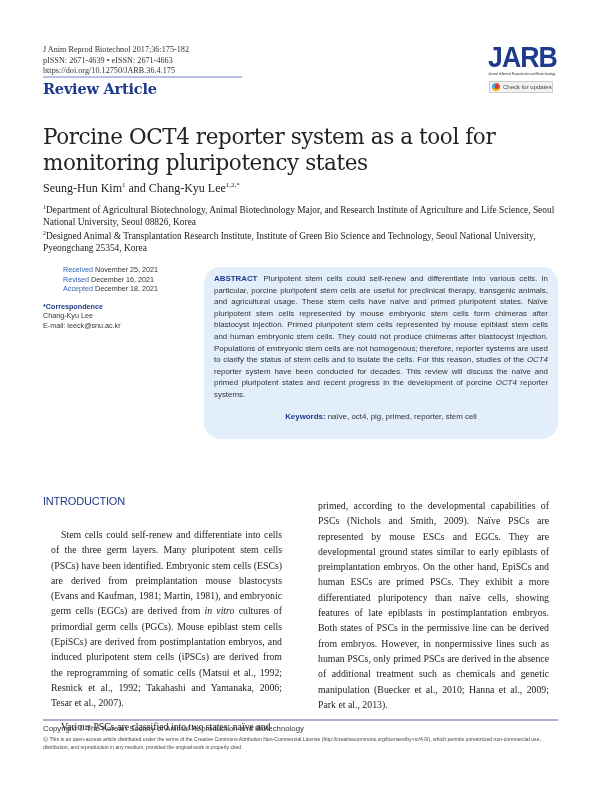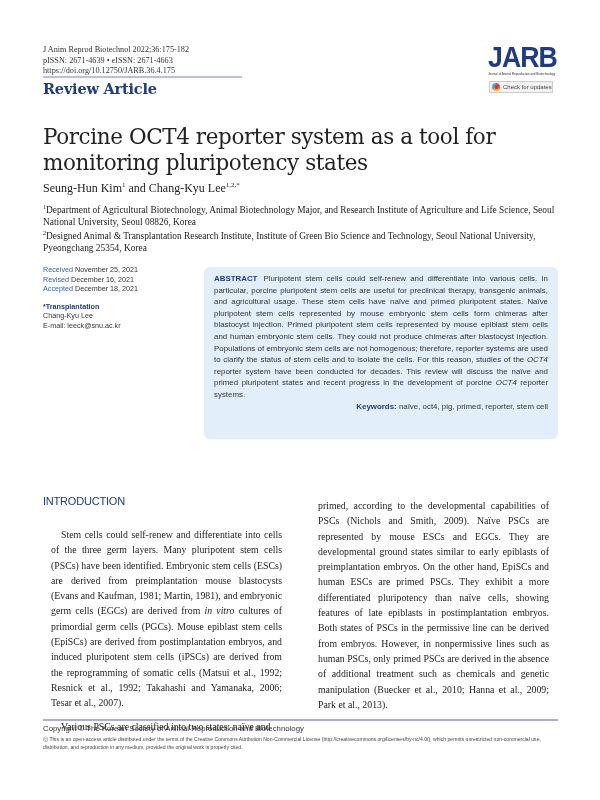--- a/index.html
+++ b/index.html
@@ -13,42 +13,42 @@
   .logo-sub { font-family:"Liberation Sans", sans-serif; font-size:3px; color:#333; white-space:nowrap; margin-top:1px; }
   .check { left:489px; top:81px; width:64px; height:12px; border:1px solid #ccc; background:#f2f2f2; display:flex; align-items:center; gap:3px; font-family:"Liberation Sans", sans-serif; font-size:6px; color:#444; box-sizing:border-box; padding-left:2px; }
   .check-icon { width:8px; height:8px; border-radius:50%; background:conic-gradient(#e94b3c 0 33%, #f4b400 0 66%, #4aa3df 0); position:relative; }
   .check-icon::after { content:""; position:absolute; left:2.5px; top:1.5px; width:3px; height:4px; background:#d33; }
   .title { left:43px; top:124px; width:540px; font-family:"DejaVu Serif", serif; font-size:21.5px; line-height:26px; color:#222; letter-spacing:-0.4px; }
   .authors { left:43px; top:181px; font-family:"Liberation Serif", serif; font-size:12px; color:#222; }
   .authors sup { font-size:7px; }
   .affil { left:43px; top:202px; width:520px; font-family:"Liberation Serif", serif; font-size:9.4px; line-height:11.5px; color:#222; }
   .affil sup { font-size:6px; }
   .side { left:43px; top:265px; width:160px; font-family:"Liberation Sans", sans-serif; font-size:7.2px; line-height:9.5px; color:#333; }
-  .side .lbl { color:#2f62b8; }
+  .side .lbl { color:#2f62b8;margin-left:20px; }
   .side .hd { color:#1e3a8a; font-weight:bold; }
   .side .blk { margin-bottom:8px; }
-  .abstract { left:204px; top:267px; width:354px; height:172px; background:#e3eefb; border-radius:6px; box-sizing:border-box; padding:6px 10px 14px 10px; font-family:"Liberation Sans", sans-serif; font-size:7.9px; line-height:11.6px; color:#333; text-align:justify; }
+  .abstract { left:204px; top:267px; width:354px; height:172px; background:#e3eefb; border-radius:16px; box-sizing:border-box; padding:6px 10px 14px 10px; font-family:"Liberation Sans", sans-serif; font-size:7.9px; line-height:11.6px; color:#333; text-align:justify; }
   .abstract .hd { color:#1e3a8a; font-weight:bold; margin-right:6px; }
-  .abstract .kw { text-align:right; }
+  .abstract .kw { margin-top:10px; text-align:center; }
   .abstract .kwhd { color:#1e3a8a; font-weight:bold; }
   .intro-h { left:43px; top:495px; font-family:"Liberation Sans", sans-serif; font-size:11px; color:#1e3a8a; letter-spacing:-0.2px; }
   .col { font-family:"Liberation Serif", serif; font-size:9.8px; line-height:15.3px; color:#222; text-align:justify; }
   .col p { margin:8px; text-indent:10px; }
   .col p.noind { text-indent:0; }
   .col1 { left:43px; top:519px; width:247px; }
   .col2 { left:310px; top:490px; width:247px; }
   .rule-bot { left:43px; top:719px; width:515px; height:1.5px; background:#a9b0d8; }
   .copy { left:43px; top:724px; font-family:"Liberation Sans", sans-serif; font-size:7.8px; color:#333; }
   .lic { left:43px; top:736px; width:520px; font-family:"Liberation Sans", sans-serif; font-size:5.1px; line-height:7.5px; color:#444; }
 </style>
 </head>
 <body>
 
 <div class="abs meta">
-  <div>J Anim Reprod Biotechnol 2022;36:175-182</div>
+  <div>J Anim Reprod Biotechnol 2017;36:175-182</div>
   <div>pISSN: 2671-4639 • eISSN: 2671-4663</div>
   <div>https://doi.org/10.12750/JARB.36.4.175</div>
 </div>
 <div class="abs rule-top"></div>
 <div class="abs review">Review Article</div>
 
 <div class="abs logo">
   <div class="logo-text">JARB</div>
   <div class="logo-sub">Journal of Animal Reproduction and Biotechnology</div>
 </div>
@@ -71,21 +71,21 @@
   <div><sup>2</sup><span>Designed Animal &amp; Transplantation Research Institute, Institute of Green Bio Science and Technology, Seoul National University, Pyeongchang 25354, Korea</span></div>
 </div>
 
 <div class="abs side">
   <div class="blk">
     <div><span class="lbl">Received</span><span> November 25, 2021</span></div>
     <div><span class="lbl">Revised</span><span> December 16, 2021</span></div>
     <div><span class="lbl">Accepted</span><span> December 18, 2021</span></div>
   </div>
   <div class="blk">
-    <div class="hd">*Transplantation</div>
+    <div class="hd">*Correspondence</div>
     <div>Chang-Kyu Lee</div>
     <div>E-mail: leeck@snu.ac.kr</div>
   </div>
 </div>
 
 <div class="abs abstract">
   <div><span class="hd">ABSTRACT</span><span>Pluripotent stem cells could self-renew and differentiate into various cells. In particular, porcine pluripotent stem cells are useful for preclinical therapy, transgenic animals, and agricultural usage. These stem cells have naïve and primed pluripotent states. Naïve pluripotent stem cells represented by mouse embryonic stem cells form chimeras after blastocyst injection. Primed pluripotent stem cells represented by mouse epiblast stem cells and human embryonic stem cells. They could not produce chimeras after blastocyst injection. Populations of embryonic stem cells are not homogenous; therefore, reporter systems are used to clarify the status of stem cells and to isolate the cells. For this reason, studies of the </span><i>OCT4</i><span> reporter system have been conducted for decades. This review will discuss the naïve and primed pluripotent states and recent progress in the development of porcine </span><i>OCT4</i><span> reporter systems.</span></div>
   <div class="kw"><span class="kwhd">Keywords:</span><span> naïve, oct4, pig, primed, reporter, stem cell</span></div>
 </div>
 

